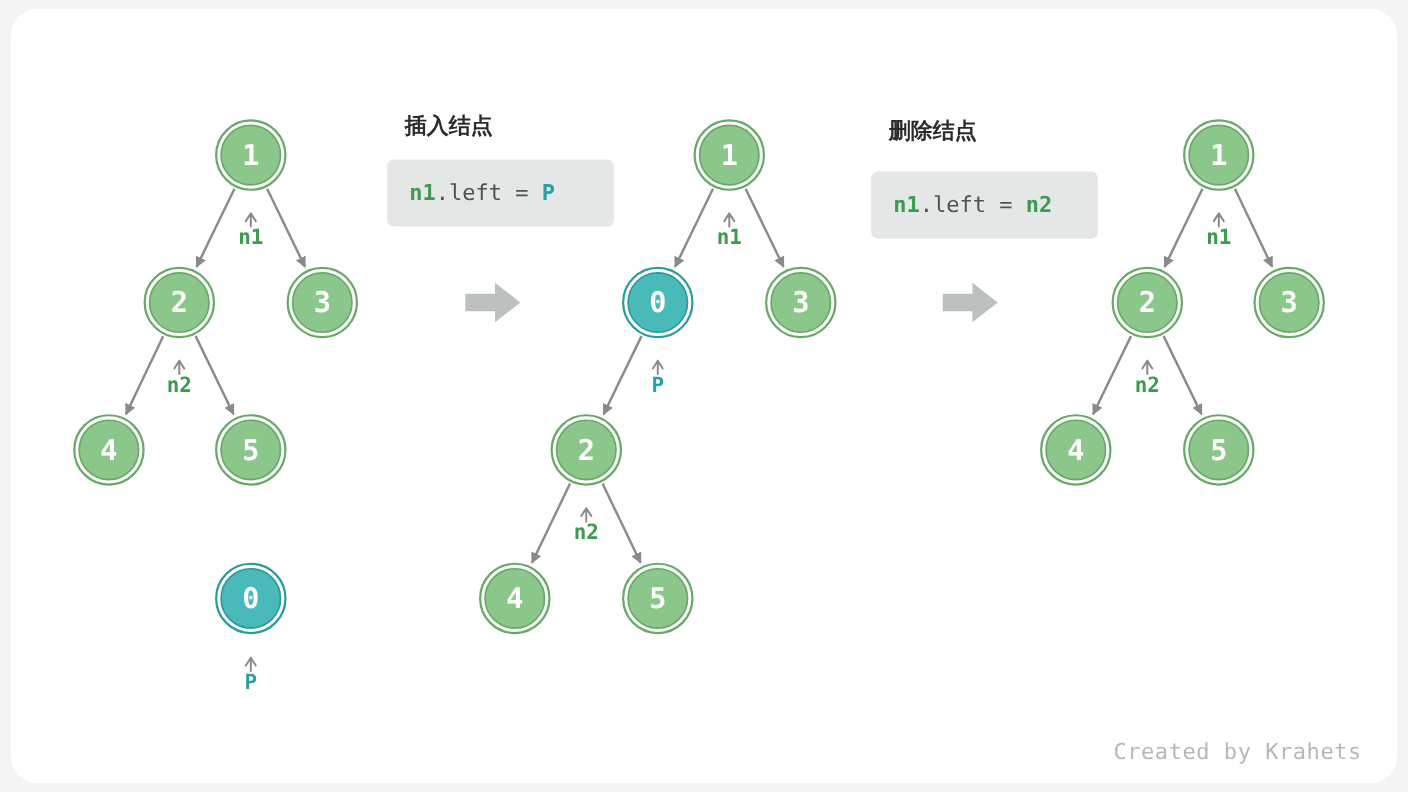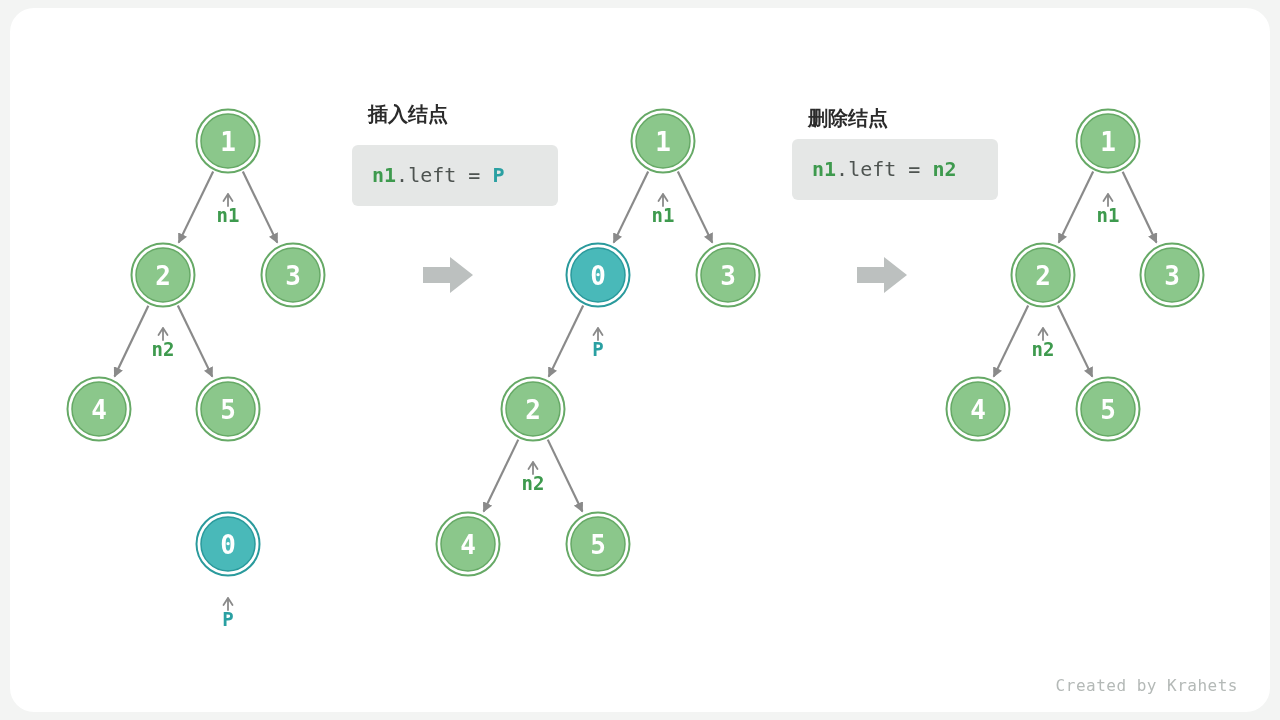--- a/index.html
+++ b/index.html
@@ -25,21 +25,21 @@
     padding: 15px 20px;
     font-family: "DejaVu Sans Mono", monospace;
     font-size: 20px; line-height: 31px; white-space: pre;
   }
   .tok-plain { color: var(--code-plain, #4d5350); }
   .tok-green { color: var(--green-text, #3e9a4e); font-weight: bold; }
   .tok-teal  { color: var(--teal-text, #2aa0a2); font-weight: bold; }
   .watermark {
     position: absolute; right: 42px; bottom: 25px;
     font-family: "DejaVu Sans Mono", monospace;
-    font-size: 16px; color: var(--watermark-text, #b4b9b7);
+    font-size: 20px; color: var(--watermark-text, #b4b9b7);
     letter-spacing: 0.5px;
   }
 </style>
 </head>
 <body>
 
 <div class="canvas">
   <div class="card"></div>
 
   <svg id="diagram-svg" width="1280" height="720">
@@ -185,16 +185,16 @@
           <path d="M 1038.5 335 L 1043 328 L 1047.5 335 M 1043 328 L 1043 340" stroke="#8a8a8a" stroke-width="1.8" fill="none" stroke-linecap="round" stroke-linejoin="round"></path>
           <text x="1043" y="356" text-anchor="middle" fill="#3e9a4e" font-size="19" font-weight="bold" font-family="'DejaVu Sans Mono', monospace">n2</text>
         </g>
       </g>
     </svg>
 
   <div class="section-title" style="left:368px; top:101px">插入结点</div>
   <div class="code-box" style="left:352px; top:145px"><div class="code-line"><span class="tok-green">n1</span><span class="tok-plain">.left = </span><span class="tok-teal">P</span></div></div>
 
   <div class="section-title" style="left:808px; top:105px">删除结点</div>
-  <div class="code-box" style="left:792px; top:139px"><div class="code-line"><span class="tok-green">n1</span><span class="tok-plain">.left = </span><span class="tok-green">n2</span></div></div>
+  <div class="code-box" style="left:792px; top:156px"><div class="code-line"><span class="tok-green">n1</span><span class="tok-plain">.left = </span><span class="tok-green">n2</span></div></div>
 
   <div class="watermark">Created by Krahets</div>
 </div>
 
 </body></html>

